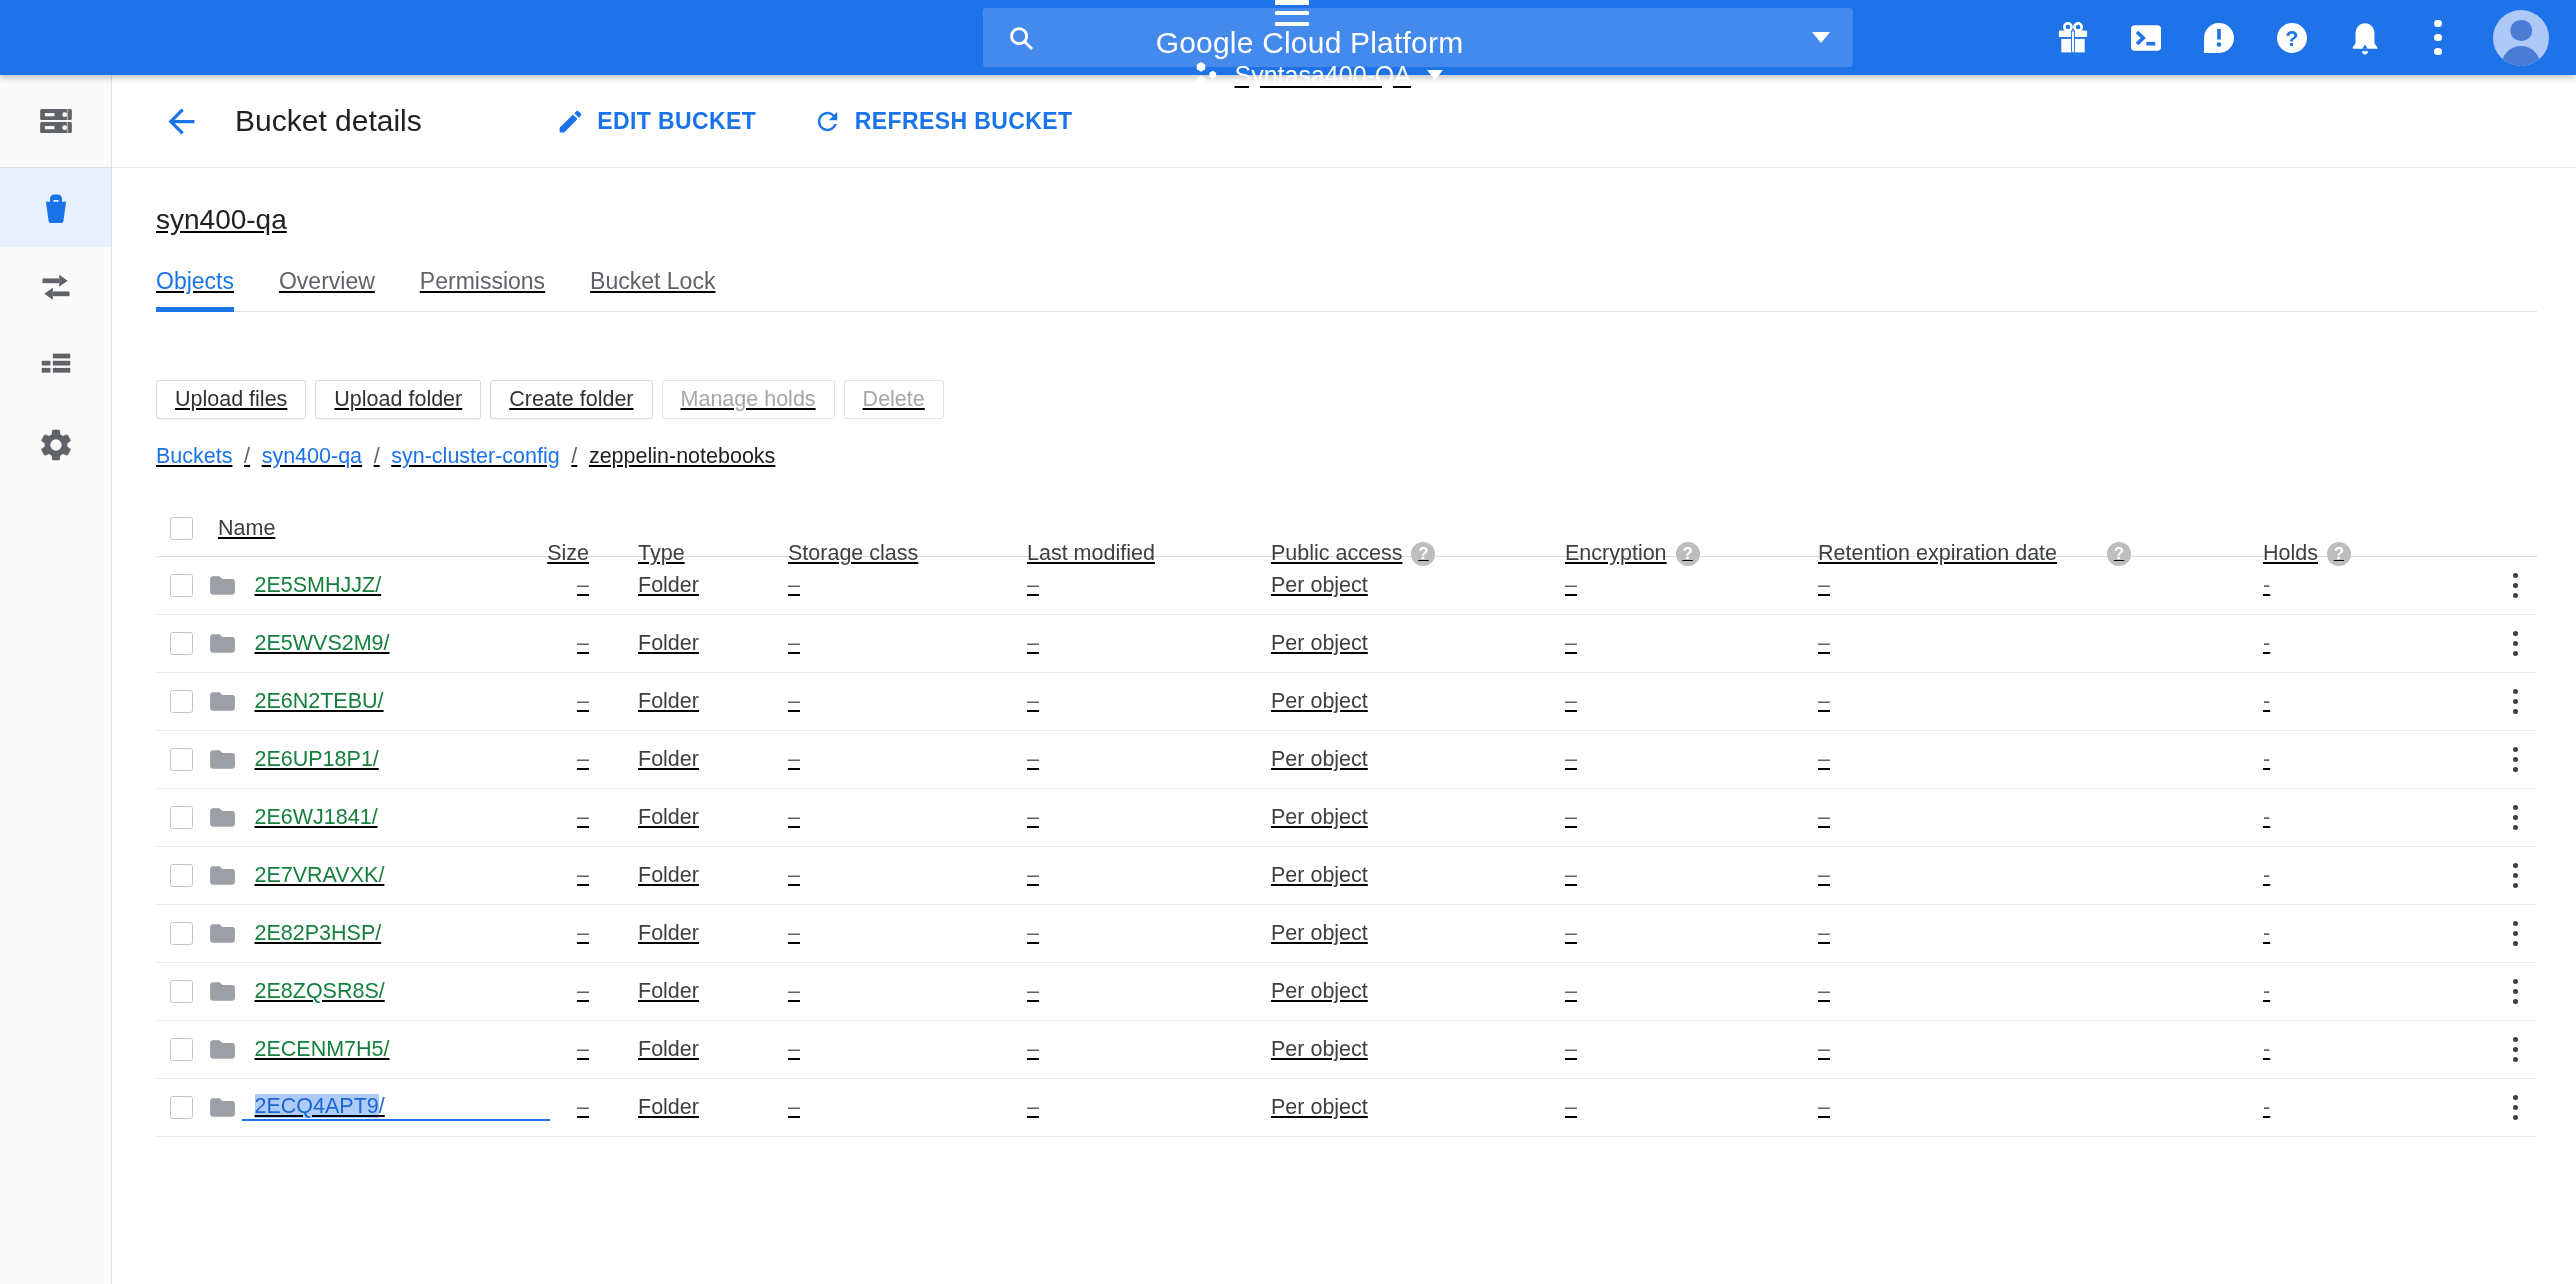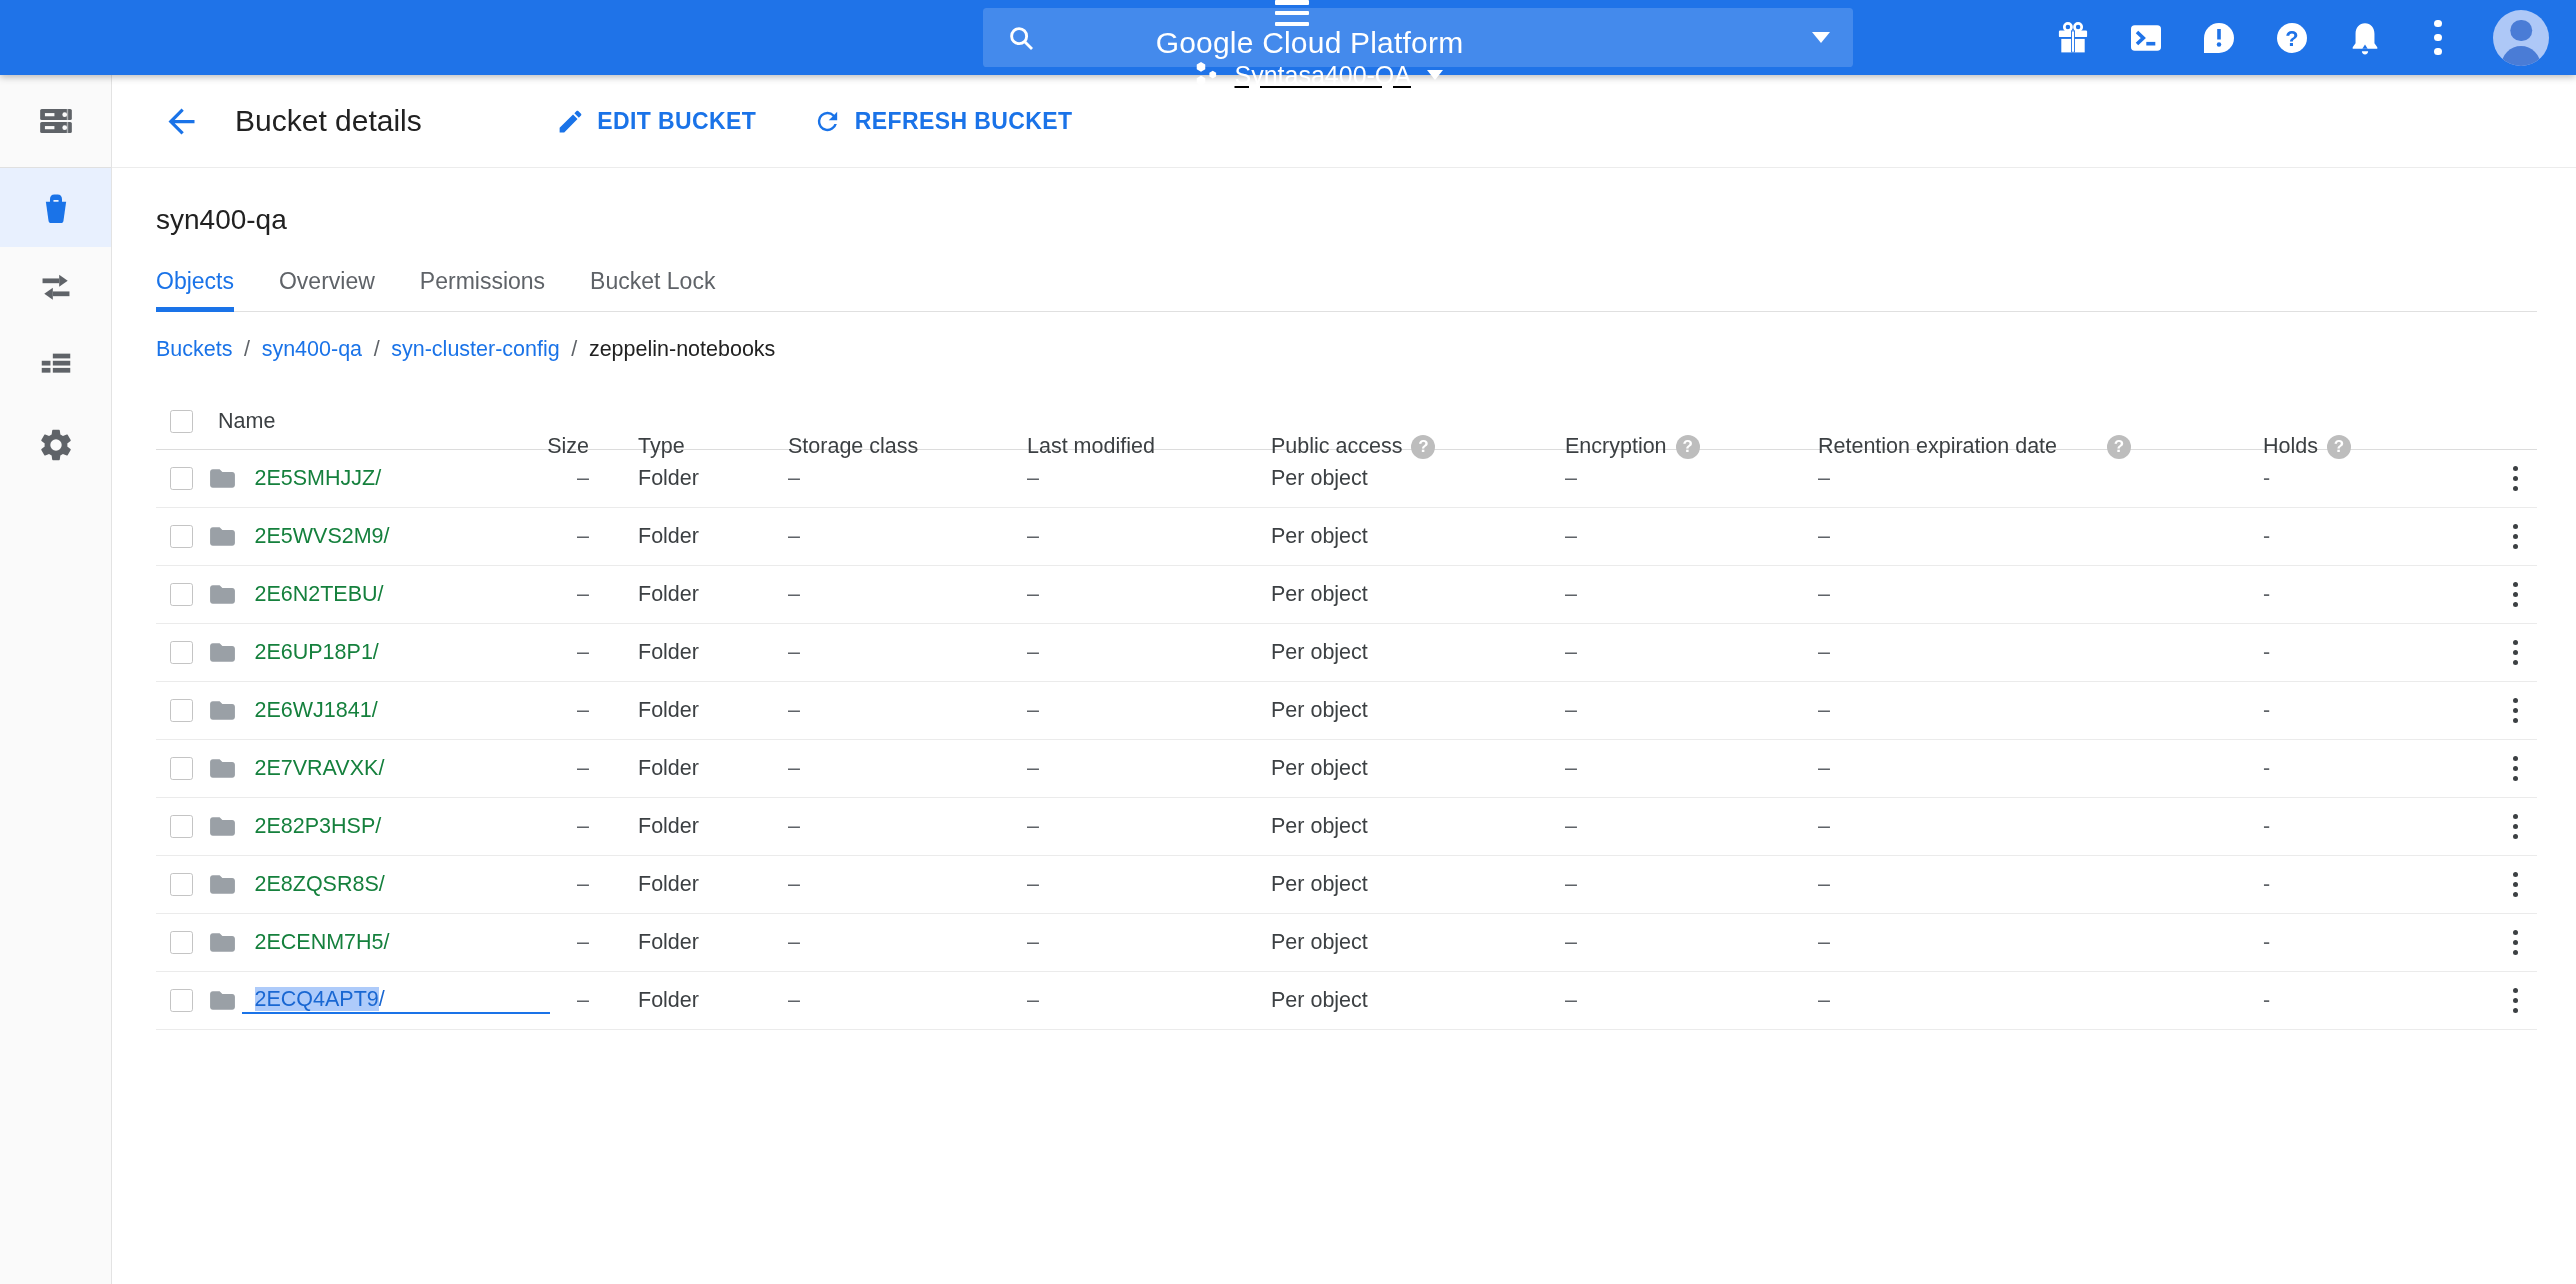--- a/index.html
+++ b/index.html
@@ -45,21 +45,21 @@
   .appbar { height:93px; display:flex; align-items:center; padding-left:50px; border-bottom:0.9px solid #ececec; }
   .backbtn { width:39px; height:39px; cursor:pointer; flex:none; }
   .backbtn svg { width:39px; height:39px; }
   .pagetitle { font-size:30px; color:#212121; margin-left:34px; }
   .act { display:flex; align-items:center; color:#1a73e8; font-size:23px; font-weight:bold;
     letter-spacing:0.4px; cursor:pointer; white-space:nowrap; }
   .act svg { width:29px; height:29px; margin-right:12.5px; }
   .act.edit { margin-left:134px; }
   .act.refresh { margin-left:57px; }
 
-  .content { padding:0 39px 16px 44px; }
+  .content { padding:0 39px 16px 44px;text-decoration:underline; }
   .bucketname { font-size:28px; font-weight:normal; color:#212121; margin-top:36px; }
   .tabs { display:flex; margin-top:32px; border-bottom:0.9px solid #e0e0e0; }
   .tab { font-size:23px; color:#5f6368; padding-bottom:16px; margin-right:45px; cursor:pointer; position:relative; }
   .tab.active { color:#1a73e8; }
   .tab.active::after { content:""; position:absolute; left:0; right:0; bottom:-0.9px; height:4.5px; background:#1a73e8; }
 
   .toolbar { margin-top:68px; display:flex; gap:9px; }
   .btn { height:39px; padding:0 18px; background:#fff; border:0.9px solid #d8d8d8; border-radius:2.7px;
     font-size:21.5px; color:#333; display:flex; align-items:center; cursor:pointer;
     font-family:inherit; box-shadow:0 0.9px 0.9px rgba(0,0,0,.04); }
@@ -258,20 +258,27 @@
     <div class="content">
       <h1 class="bucketname">syn400-qa</h1>
 
       <div class="tabs">
         <div class="tab active">Objects</div>
         <div class="tab">Overview</div>
         <div class="tab">Permissions</div>
         <div class="tab">Bucket Lock</div>
       </div>
 
+      <div class="toolbar">
+        <button class="btn">Upload files</button>
+        <button class="btn">Upload folder</button>
+        <button class="btn">Create folder</button>
+        <button class="btn disabled">Manage holds</button>
+        <button class="btn disabled">Delete</button>
+      </div>
 
 
       <div class="breadcrumb">
         <a class="bc-link">Buckets</a>
         <span class="bc-sep">/</span>
         <a class="bc-link">syn400-qa</a>
         <span class="bc-sep">/</span>
         <a class="bc-link">syn-cluster-config</a>
         <span class="bc-sep">/</span>
         <span class="bc-cur">zeppelin-notebooks</span>

